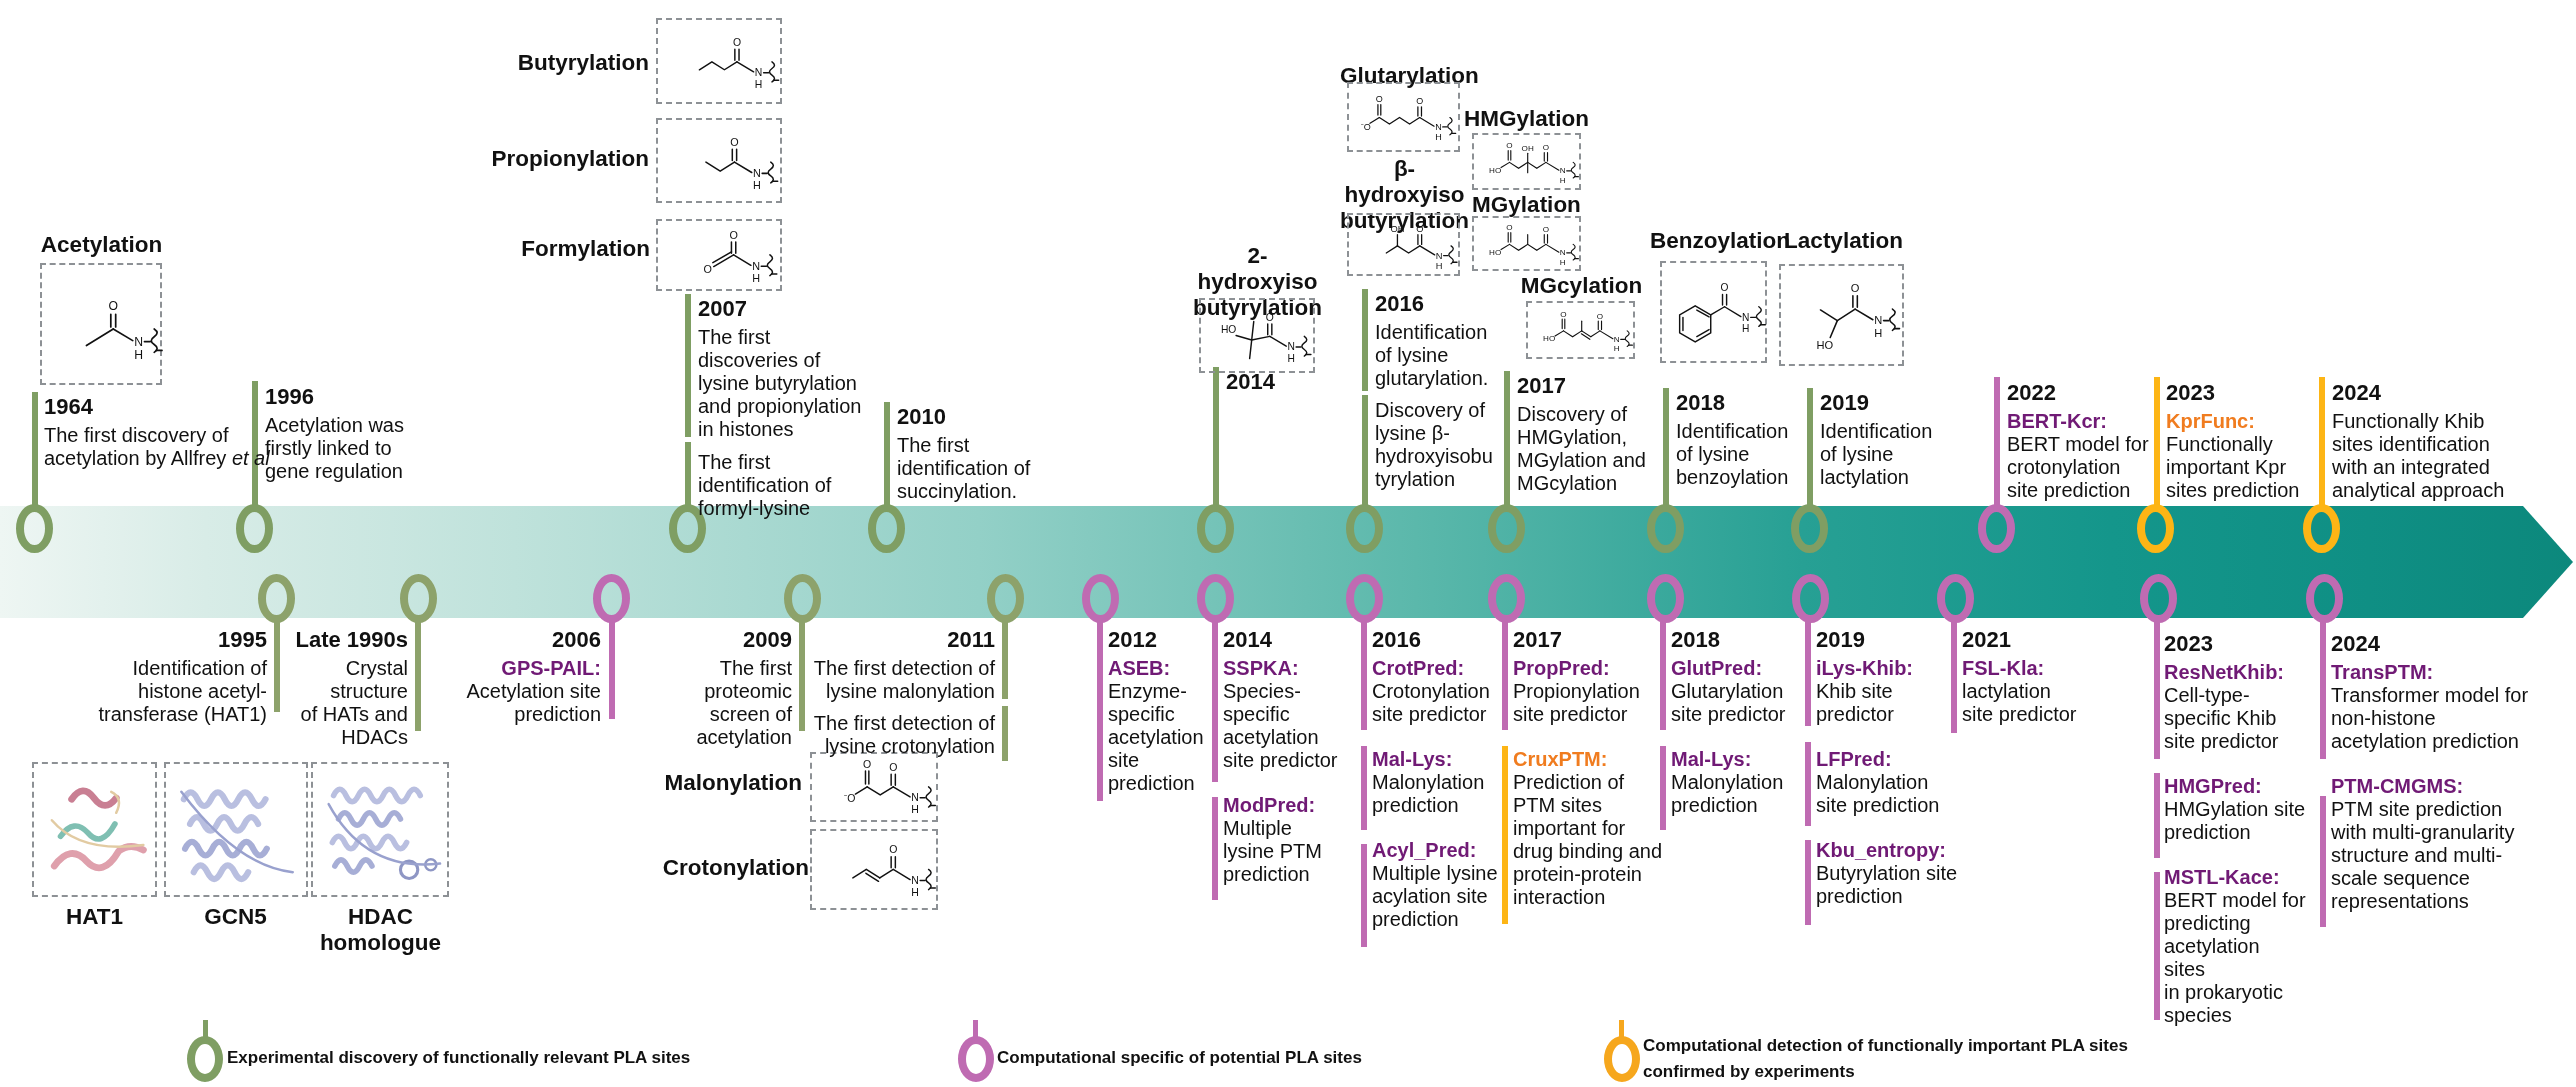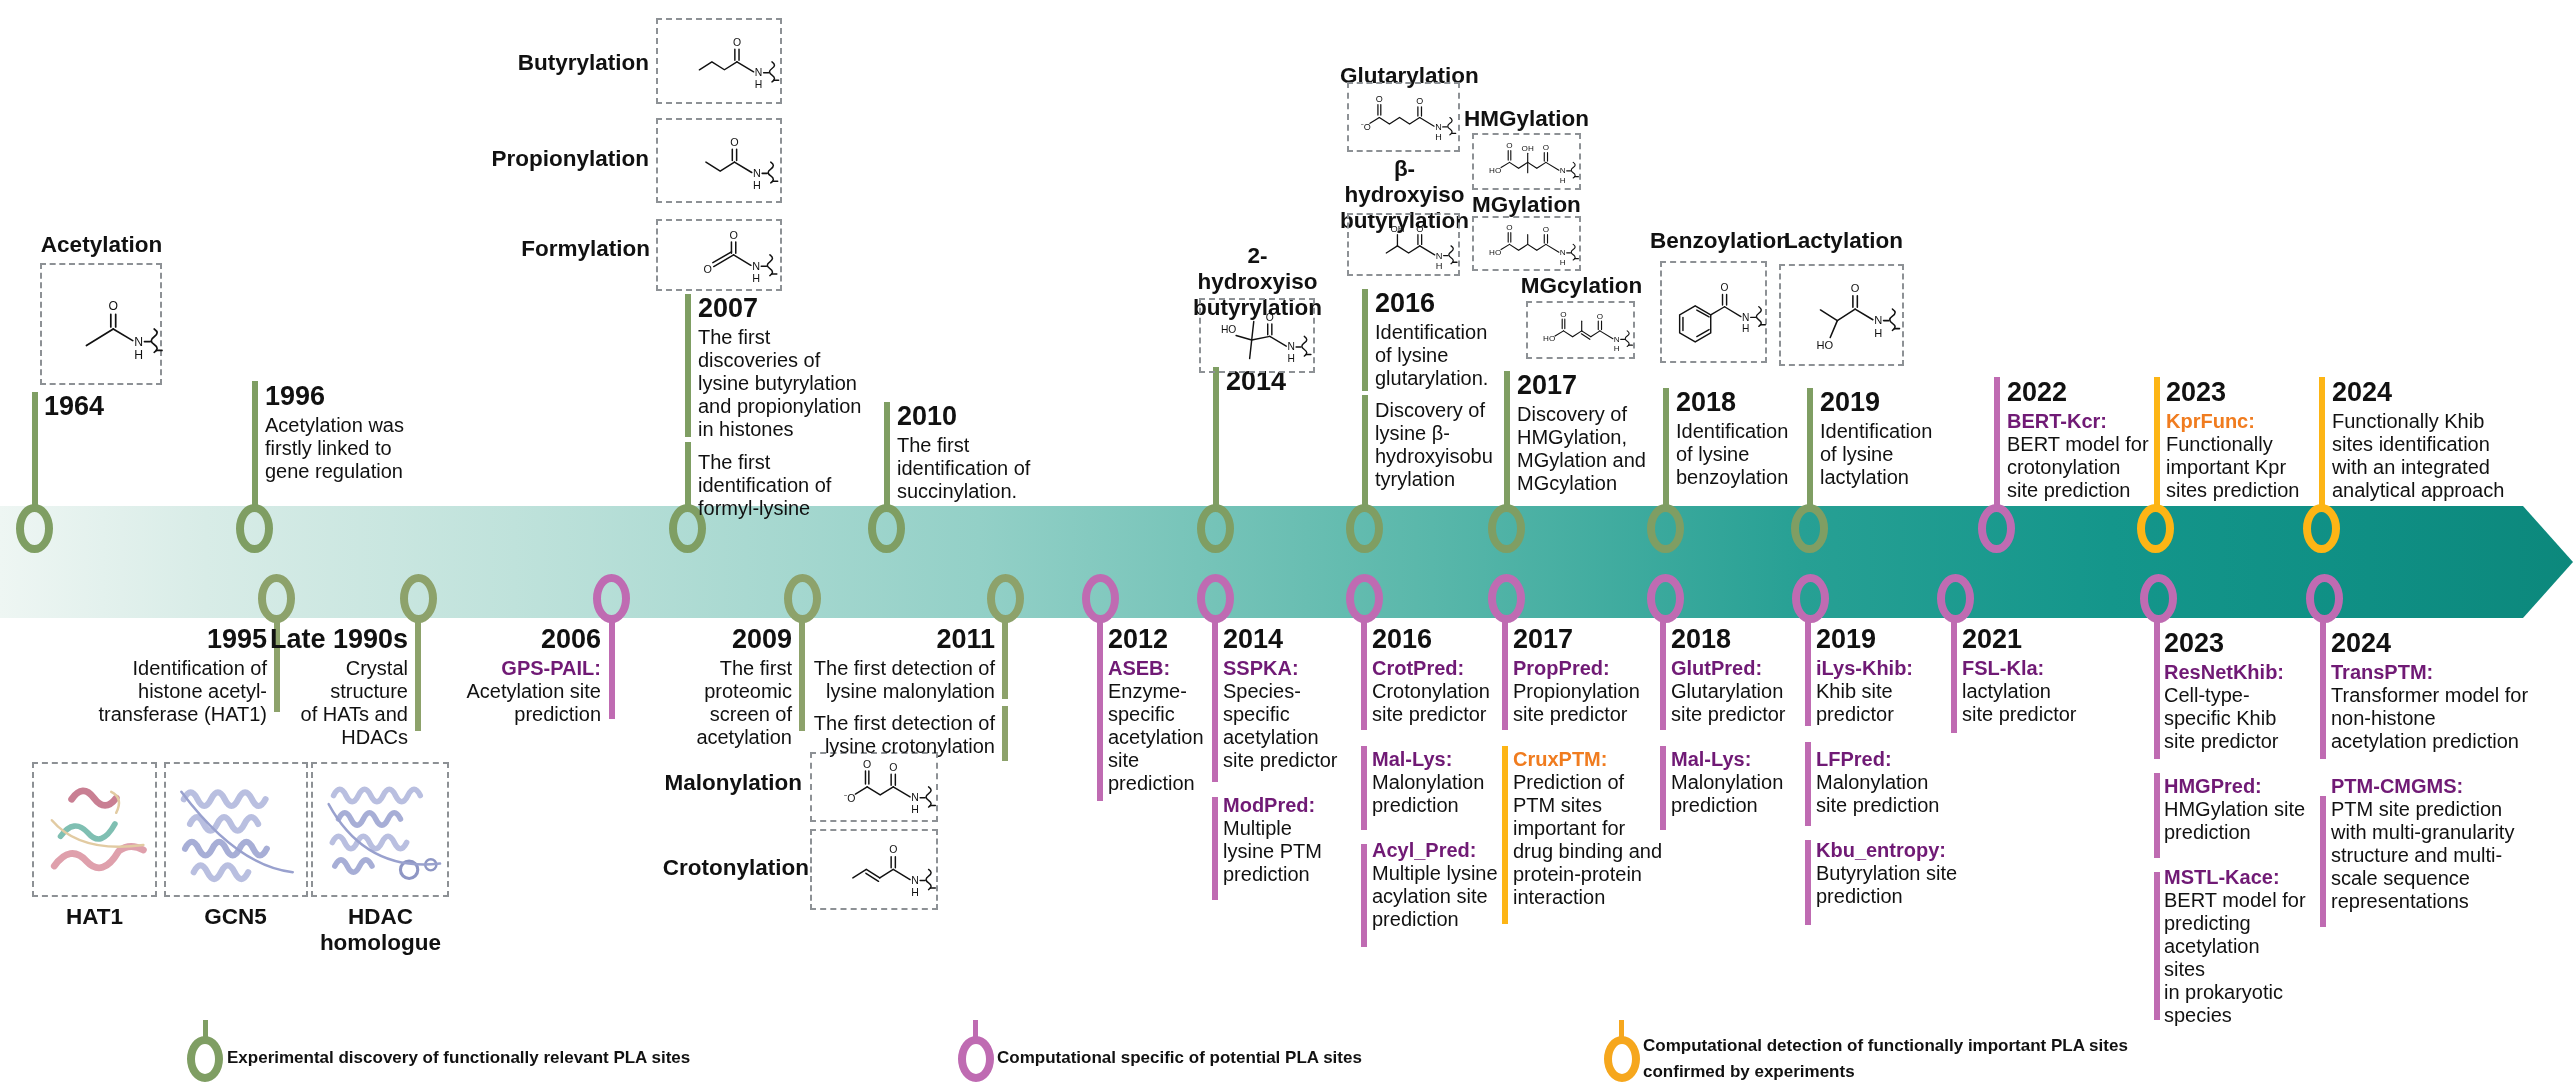--- a/index.html
+++ b/index.html
@@ -12,21 +12,21 @@
   
   .stem{position:absolute;width:5.8px;}
   .bar{position:absolute;width:6.4px;}
   .ring{position:absolute;width:37px;height:49px;border:8.4px solid;border-radius:50%;box-sizing:border-box;}
   .g{background:#7f9e63;} .gB{border-color:#7f9e63;}
   .go{background:#8da26b;} .goB{border-color:#8da26b;}
   .p{background:#bf6bb2;} .pB{border-color:#bf6bb2;}
   .y{background:#fdb515;} .yB{border-color:#fdb515;}
   .oB{border-color:#f6a71d;}
   
-  .yr{font-weight:bold;font-size:27px;line-height:27px;}
+  .yr{font-weight:bold;font-size:22px;line-height:27px;}
   .bd{font-size:20px;line-height:23px;white-space:pre-line;}
   .tl{font-weight:bold;font-size:20px;line-height:23px;}
   .pk{color:#701a75;} .or{color:#f07c1f;}
   .blk{position:absolute;}
   .ra{text-align:right;}
   .mt{margin-top:3.9px;} .gap{margin-top:22px;}
   .lbl{position:absolute;font-weight:bold;font-size:22.5px;line-height:26px;text-align:center;white-space:pre-line;}
   .lblr{position:absolute;font-weight:bold;font-size:22.5px;line-height:26px;text-align:right;white-space:pre-line;}
   .box{position:absolute;border:2.6px dashed #8d9195;box-sizing:border-box;}
   .chem{position:absolute;left:2.6px;top:2.6px;overflow:visible;}
@@ -77,20 +77,22 @@
   <div class="ring gB" style="left:1791px;top:504px"></div>
   <div class="stem p" style="left:1994px;top:377px;height:129px"></div>
   <div class="ring pB" style="left:1978px;top:504px"></div>
   <div class="stem y" style="left:2154px;top:377px;height:129px"></div>
   <div class="ring yB" style="left:2137px;top:504px"></div>
   <div class="stem y" style="left:2319px;top:377px;height:129px"></div>
   <div class="ring yB" style="left:2303px;top:504px"></div>
 
   <div class="blk" style="left:44px;top:393px;width:245px">
     <div class="yr">1964</div>
+    <div class="bd mt"><span>The first discovery of
+acetylation by Allfrey </span><span style="font-style:italic">et al</span></div>
   </div>
   <div class="blk" style="left:265px;top:383px;width:180px">
     <div class="yr">1996</div>
     <div class="bd mt">Acetylation was
 firstly linked to
 gene regulation</div>
   </div>
   <div class="blk" style="left:698px;top:295px;width:193px">
     <div class="yr">2007</div>
     <div class="bd mt">The first

